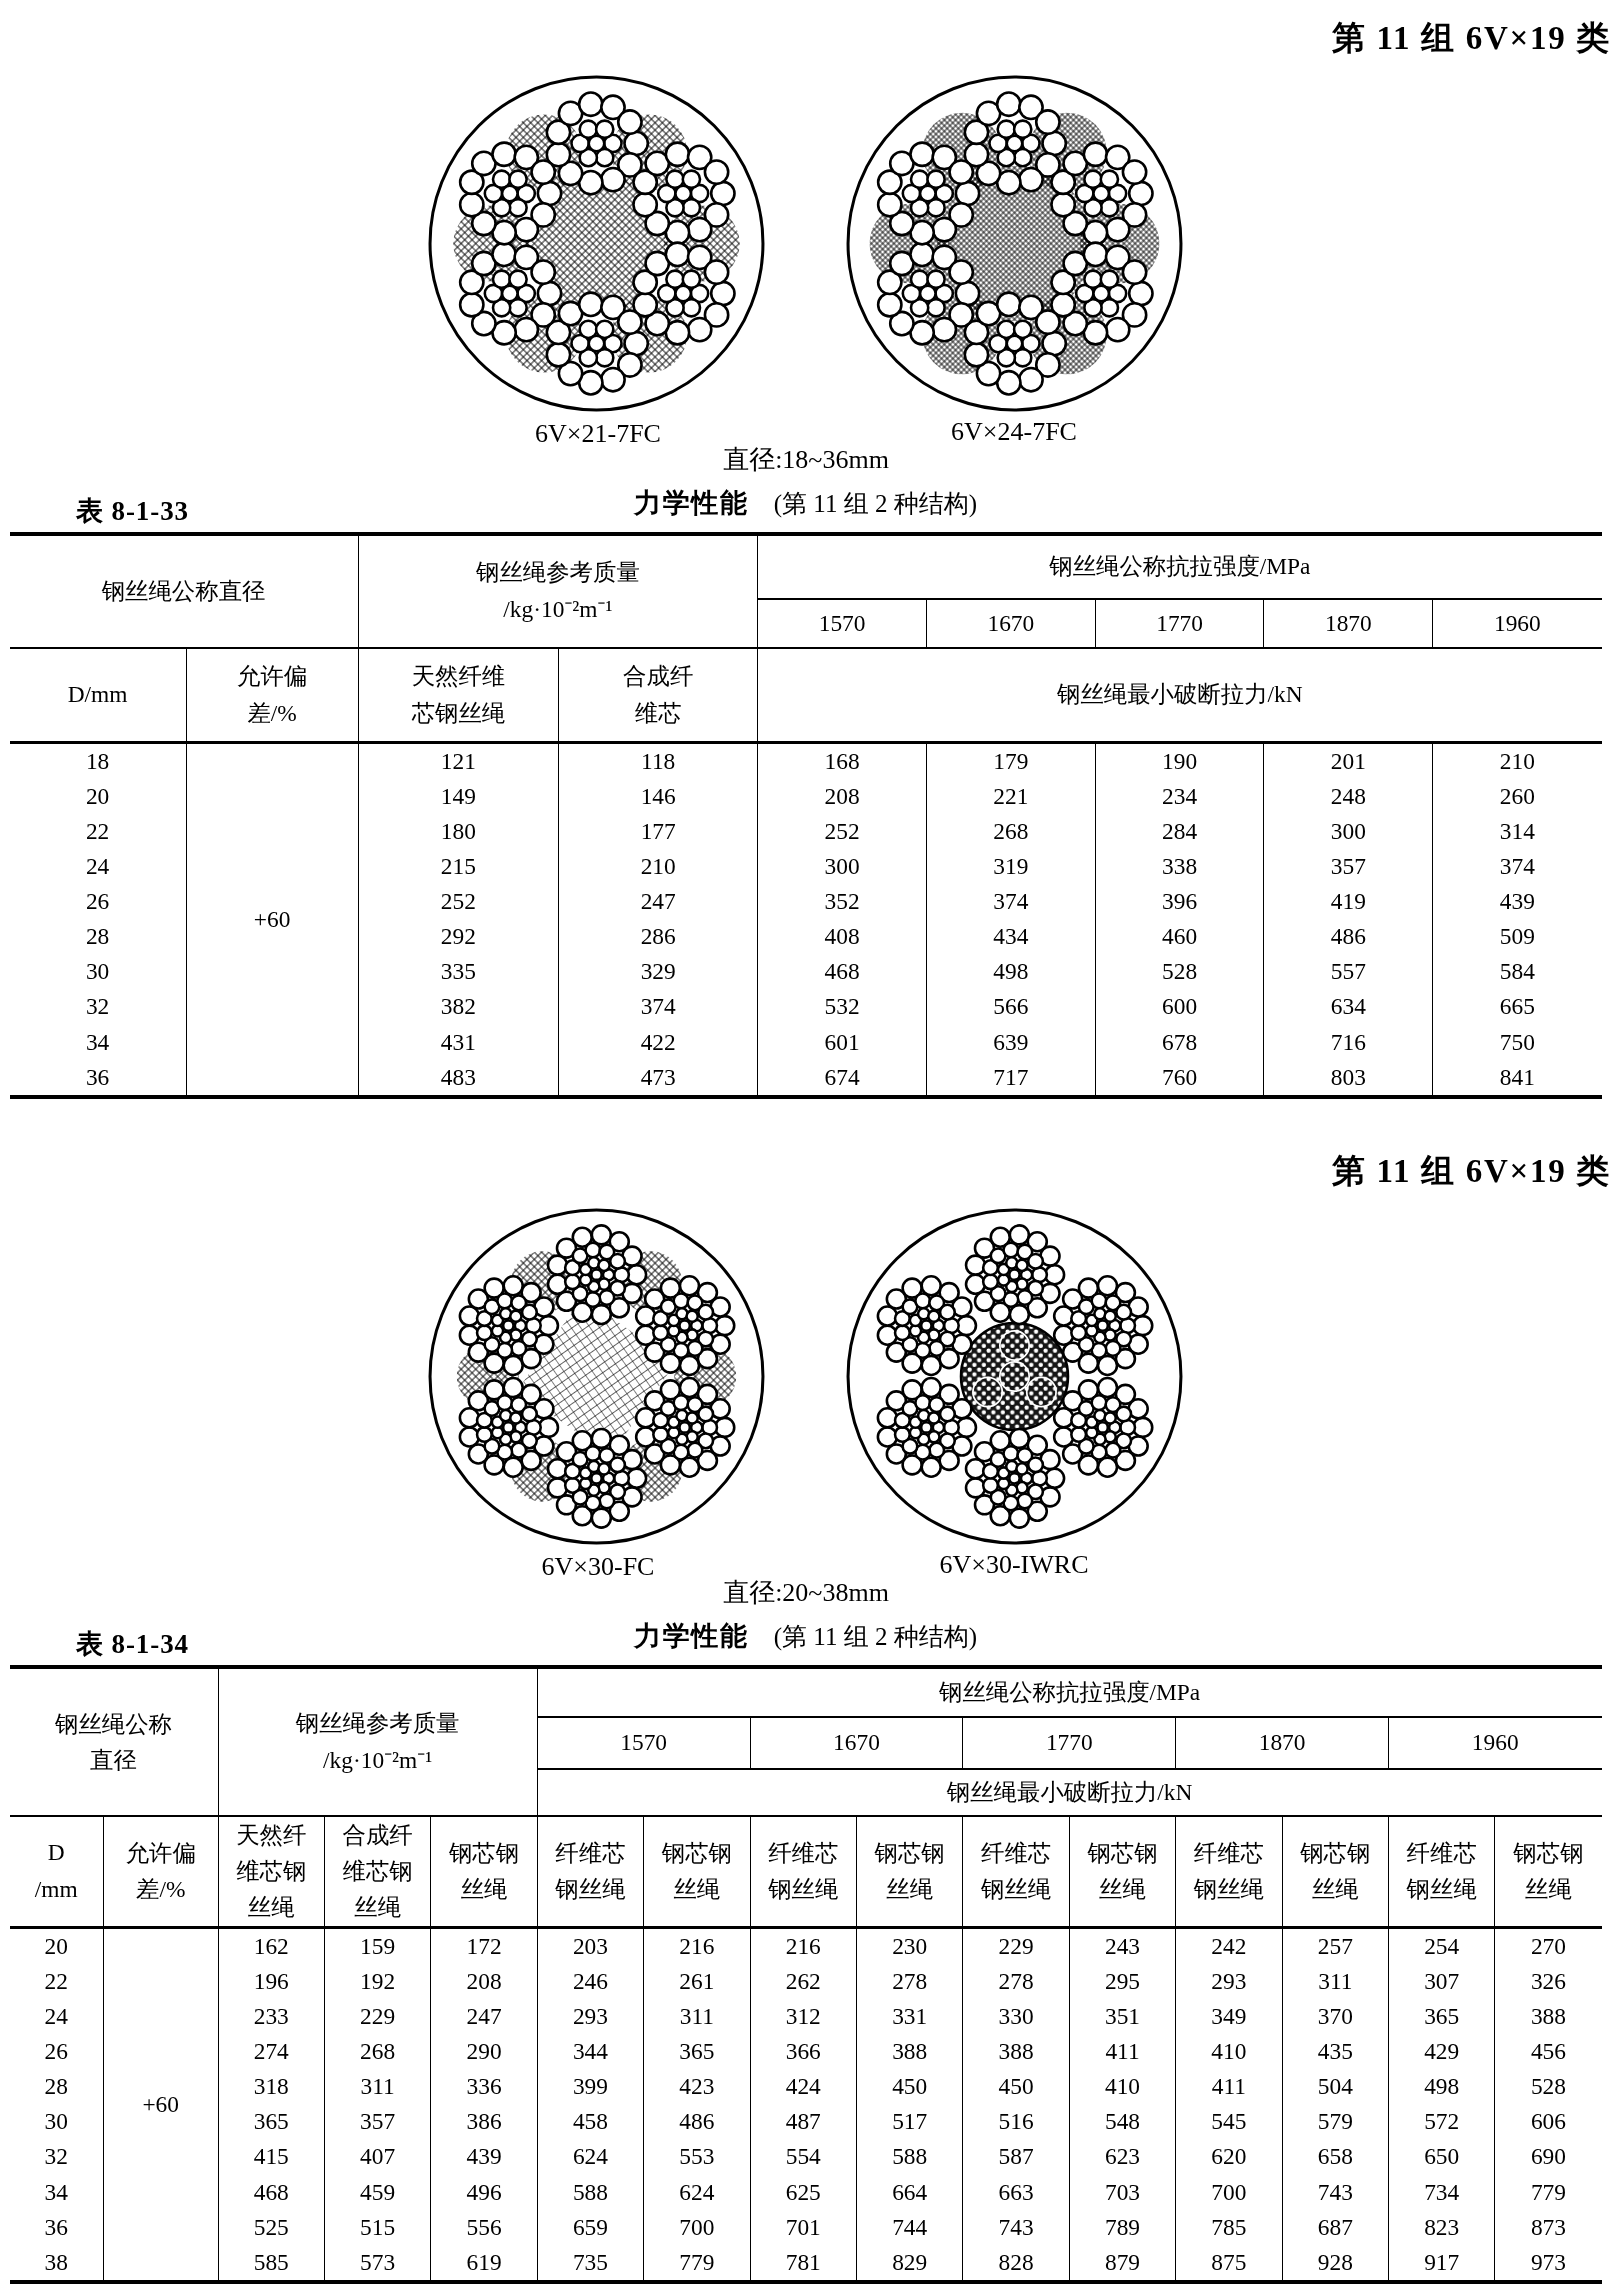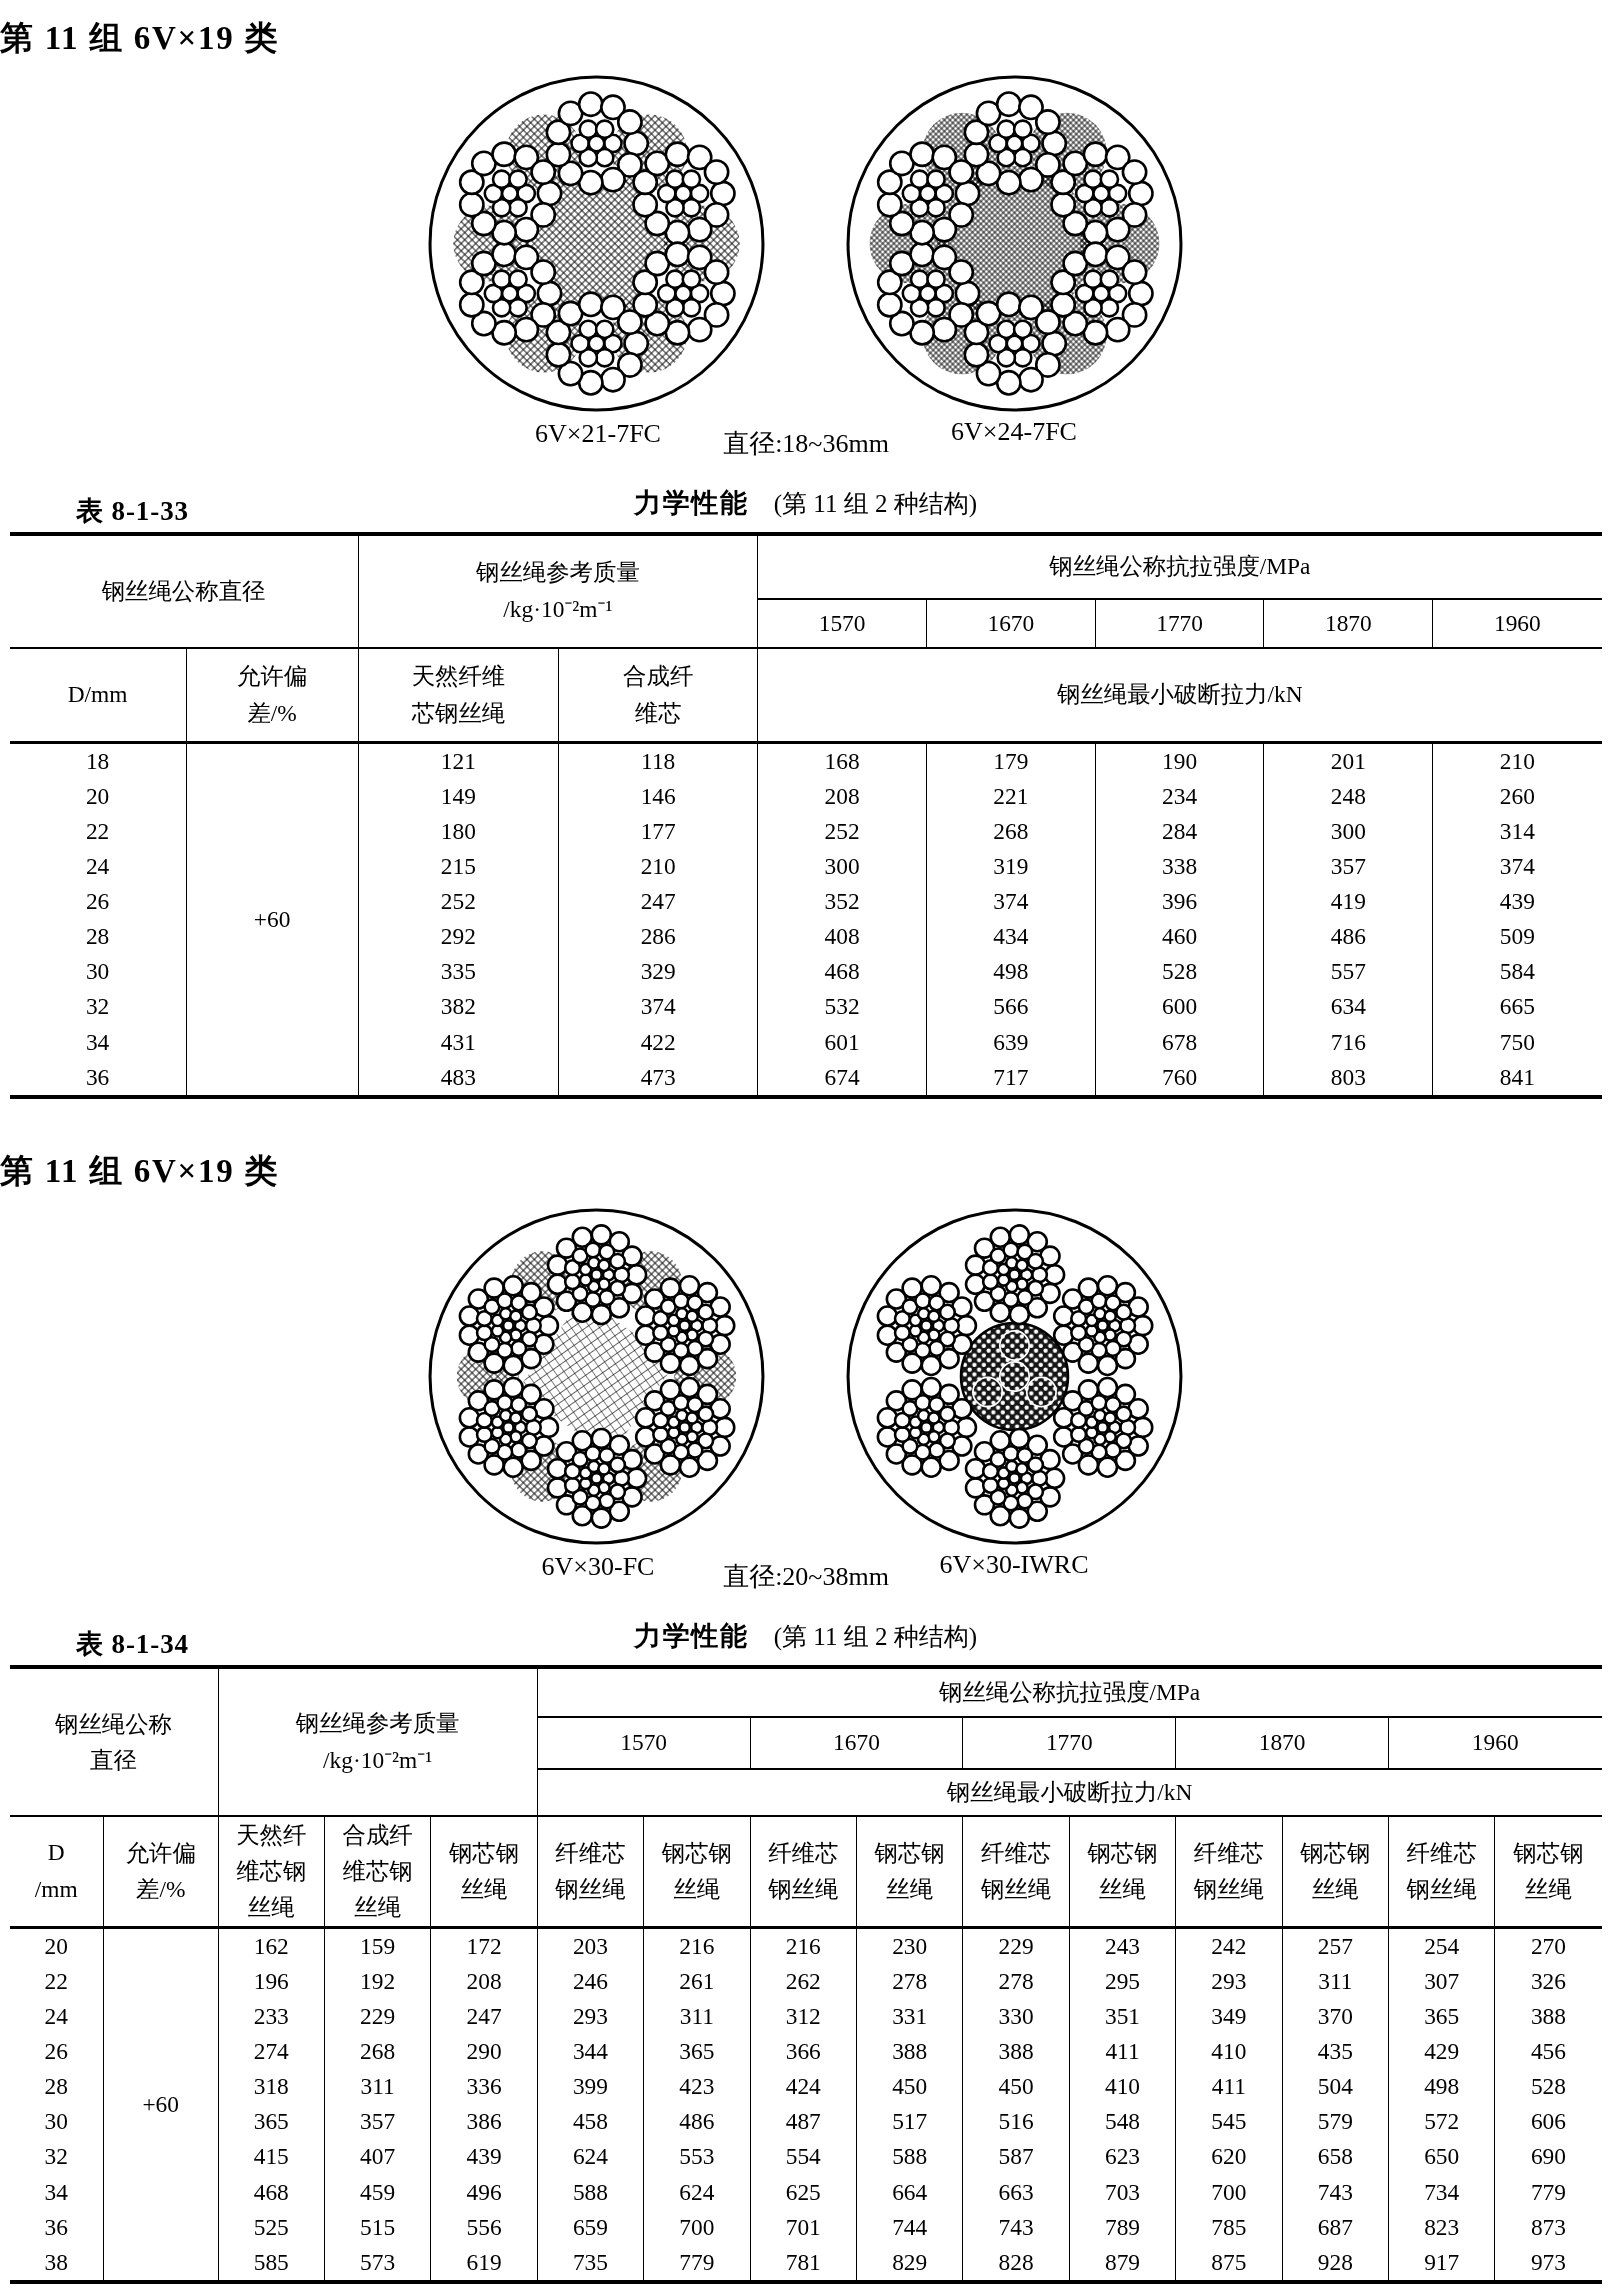--- a/index.html
+++ b/index.html
@@ -1,30 +1,30 @@
 <!DOCTYPE html>
 <html style="font-size:14px"><head>
 <meta charset="utf-8">
 <style>
   html,body{margin:0;padding:0;}
   body{
     width:1611px;height:2295px;background:#fff;color:#000;position:relative;overflow:hidden;
     font-family:"Liberation Serif","DejaVu Serif",serif;
     -webkit-font-smoothing:antialiased;
   }
-  .doc-title{font-size:33px;font-weight:bold;text-align:left;letter-spacing:1.7px;line-height:1.35;}
+  .doc-title{font-size:33px;font-weight:bold;text-align:right;letter-spacing:1.7px;line-height:1.35;}
   .s1-title{padding-top:15.6px;}
   .s2-title{margin-top:50px;}
   .fig-row{display:flex;justify-content:center;gap:73px;margin-top:10.4px;}
   .fig-row svg{display:block;}
   .cap-row{position:relative;height:62px;font-size:26px;}
   .cap-row .cap{position:absolute;transform:translateX(-50%);white-space:nowrap;}
   .cap-left{left:598px;top:3.5px;}
   .cap-right{left:1014px;top:1.7px;}
-  .cap-mid{left:806px;top:10px;}
+  .cap-mid{left:806px;top:26px;}
   .tbl-caption{position:relative;height:42px;margin-top:7px;}
   .tbl-no{position:absolute;left:76px;top:8px;font-size:27px;font-weight:bold;letter-spacing:0.9px;}
   .tbl-head-center{text-align:center;font-size:27px;}
   .tbl-title{font-weight:bold;letter-spacing:1.7px;}
   .tbl-note{font-weight:normal;font-size:25px;margin-left:25px;}
   table.t{border-collapse:collapse;width:calc(100% - 19px);margin:5.2px auto 0 auto;table-layout:fixed;
           border-top:4.3px solid #000;border-bottom:4.3px solid #000;}
   table.t th,table.t td{
     border-left:1.7px solid #000;border-right:1.7px solid #000;
     font-weight:normal;text-align:center;vertical-align:middle;

